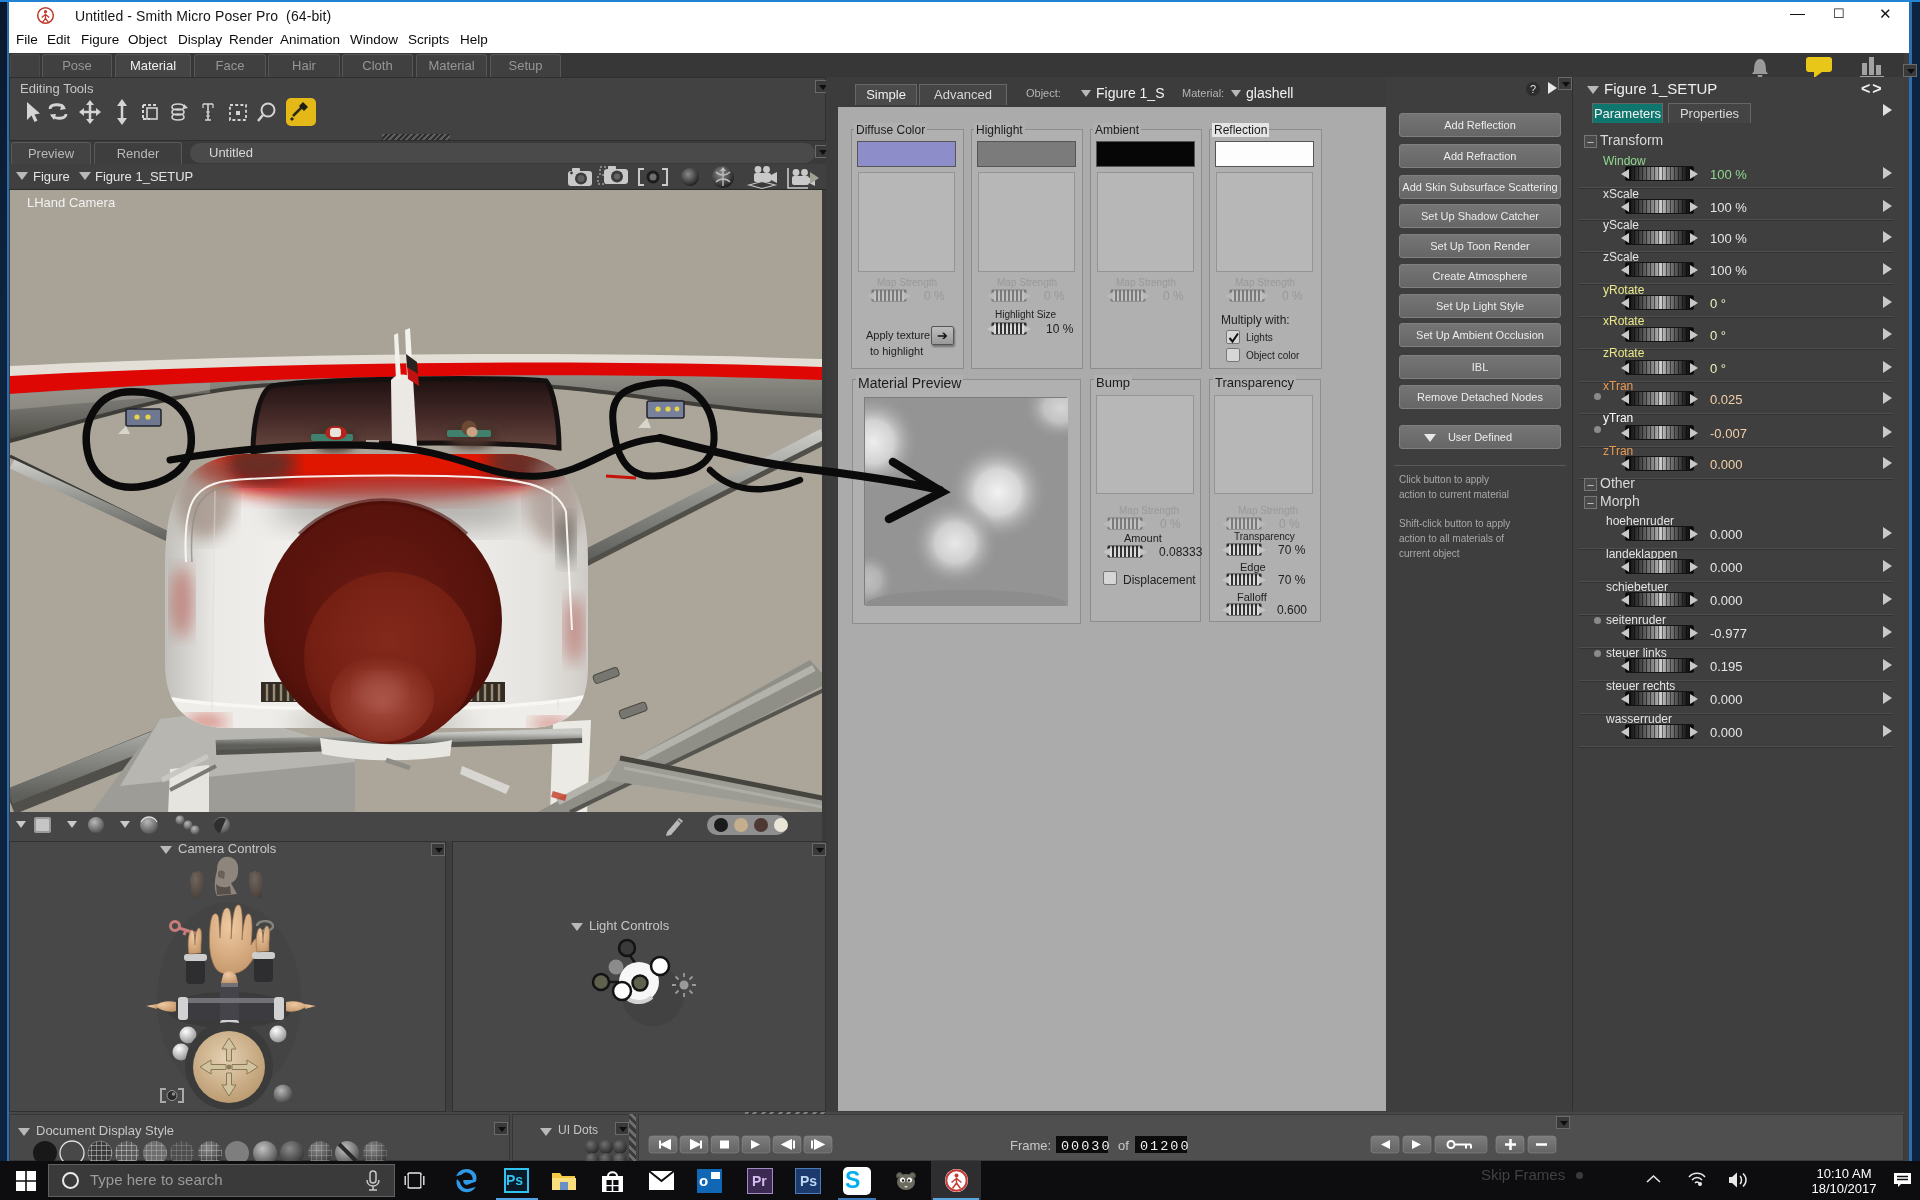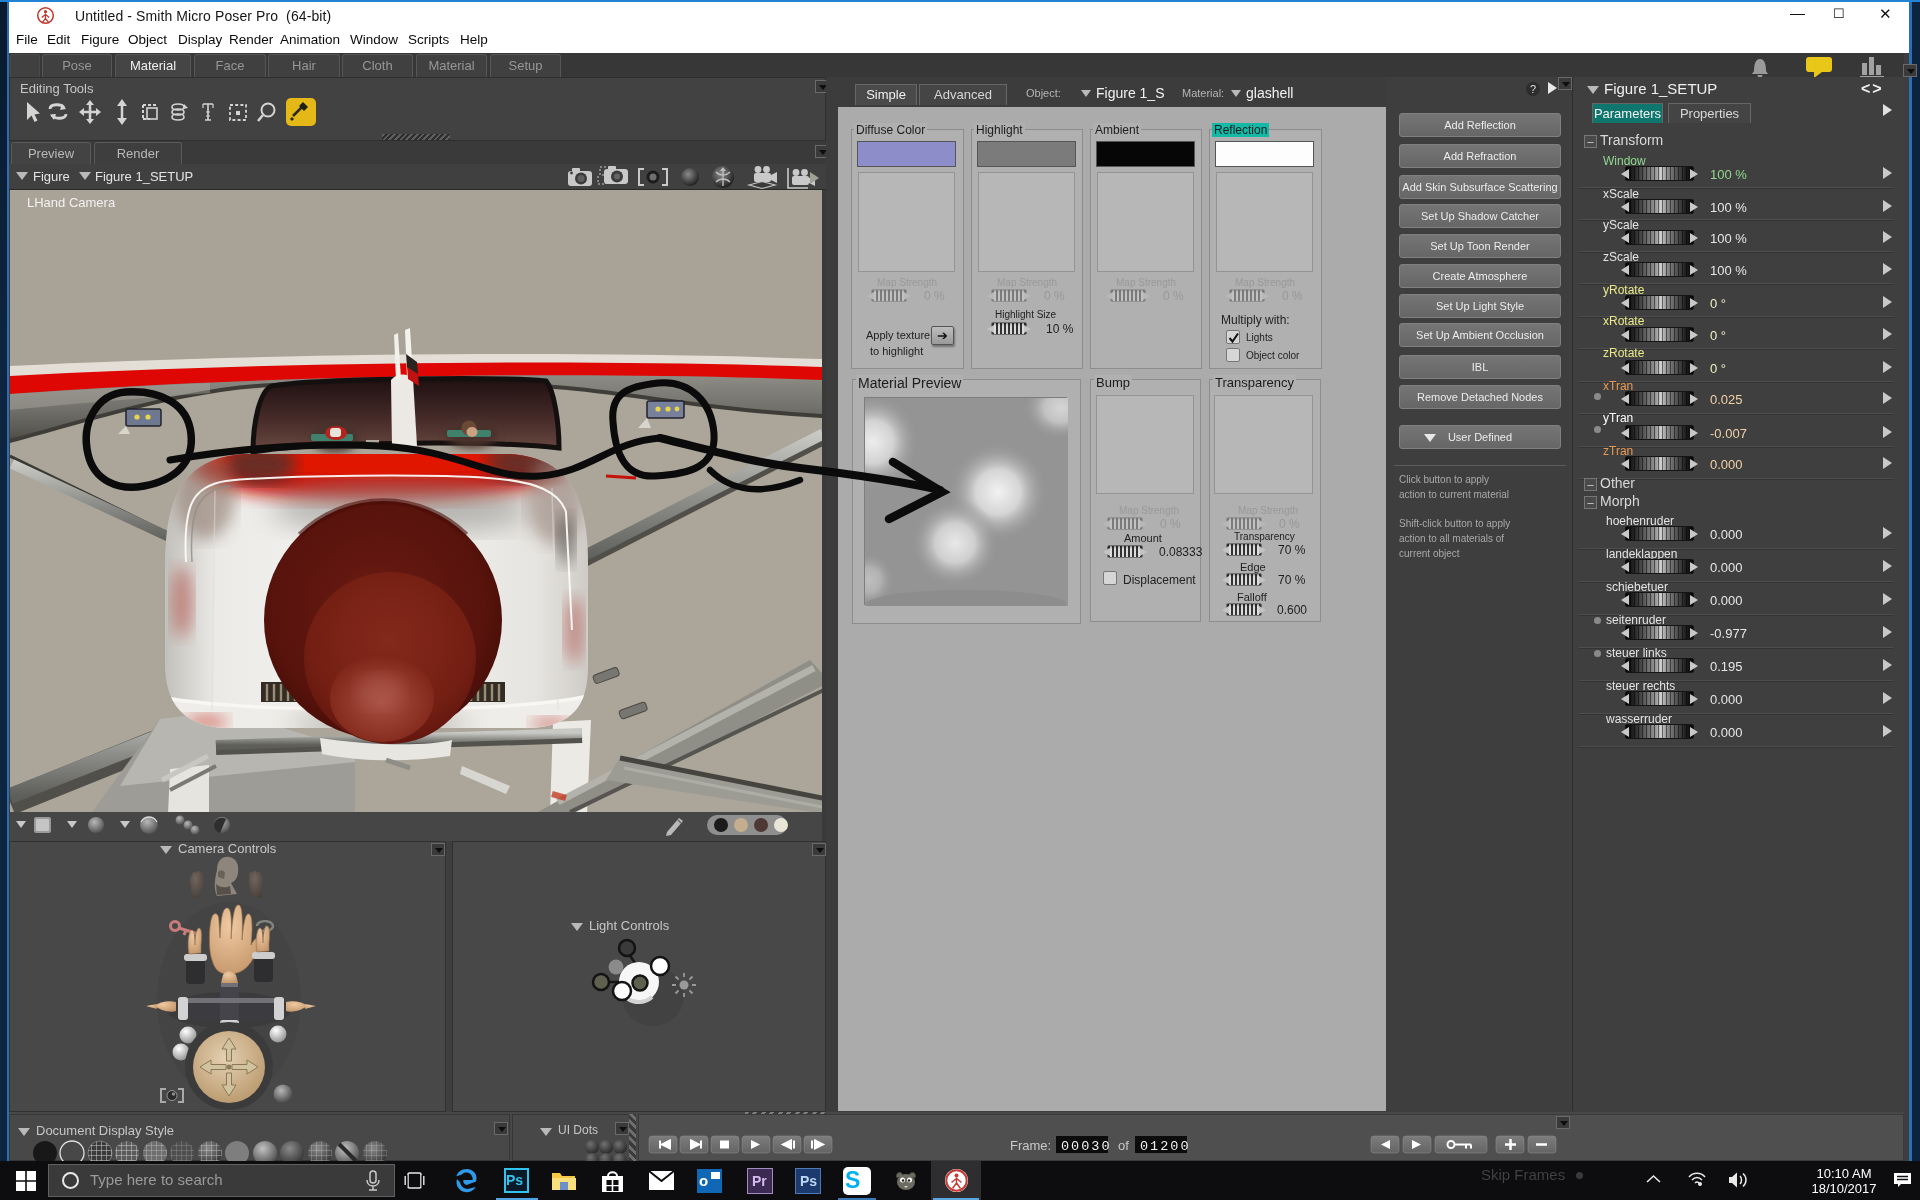--- a/index.html
+++ b/index.html
@@ -146,20 +146,21 @@
 </svg>
 <div class="boxarr" style="left:815px;top:80px"></div>
 <div class="abs" style="left:382px;top:134px;width:68px;height:6px;background:repeating-linear-gradient(-45deg,#2e2e2e 0 2px,#5e5e5e 2px 4px)"></div>
 <div class="abs" style="left:824px;top:556px;width:7px;height:56px;background:repeating-linear-gradient(45deg,#2e2e2e 0 2px,#6a6a6a 2px 4px)"></div>
 <div class="abs" style="left:1390px;top:580px;width:3px;height:3px;border-radius:50%;background:#9a9a9a"></div>
 <div class="abs" style="left:1390px;top:587px;width:3px;height:3px;border-radius:50%;background:#9a9a9a"></div>
 <div class="abs" style="left:1390px;top:594px;width:3px;height:3px;border-radius:50%;background:#9a9a9a"></div>
 <div class="abs" id="prevrow">
   <div class="ptab" style="left:2px;width:80px">Preview</div>
   <div class="ptab" style="left:85px;width:88px;background:#3e3e3e">Render</div>
+  <div id="untbar">Untitled</div>
 </div>
 <div class="boxarr" style="left:815px;top:145px"></div>
 <div class="abs" id="figrow"></div>
 <div class="tri-d" style="left:16px;top:172px"></div>
 <div class="abs" style="left:33px;top:169px;font-size:13px;color:#e3e3e3">Figure</div>
 <div class="tri-d" style="left:79px;top:172px"></div>
 <div class="abs" style="left:95px;top:169px;font-size:13px;color:#e3e3e3">Figure 1_SETUP</div>
 <svg class="abs" id="camicons" style="left:560px;top:164px" width="262" height="26" viewBox="0 0 262 26">
   <g fill="#c9c9c9">
     <rect x="8" y="7" width="24" height="15" rx="3"></rect>
@@ -695,21 +696,21 @@
 
   <div class="grp" style="left:1090px;top:129px;width:112px;height:240px"></div>
   <div class="glabel" style="left:1093px;top:123px;background:#b0b0b0;padding:0 2px">Ambient</div>
   <div class="swatch" style="left:1096px;top:141px;width:99px;background:#060606"></div>
   <div class="tbox" style="left:1097px;top:172px;width:97px;height:100px"></div>
   <div class="dlab" style="left:1116px;top:277px">Map Strength</div>
   <div class="ldial ldis" style="left:1110px;top:289px"></div>
   <div class="vdis" style="left:1163px;top:289px">0 %</div>
 
   <div class="grp" style="left:1209px;top:129px;width:113px;height:240px"></div>
-  <div class="glabel" style="left:1212px;top:123px;background:#14b8a6;padding:0 2px">Reflection</div>
+  <div class="glabel" style="left:1212px;top:123px;background:#e5e5e5;padding:0 2px">Reflection</div>
   <div class="swatch" style="left:1215px;top:141px;width:99px;background:#fdfdfd"></div>
   <div class="tbox" style="left:1216px;top:172px;width:97px;height:100px"></div>
   <div class="dlab" style="left:1235px;top:277px">Map Strength</div>
   <div class="ldial ldis" style="left:1229px;top:289px"></div>
   <div class="vdis" style="left:1282px;top:289px">0 %</div>
   <div class="dlabk" style="left:1221px;top:313px;font-size:12px">Multiply with:</div>
   <div class="cb" style="left:1226px;top:330px"><svg width="14" height="14" viewBox="0 0 14 14">
         <path d="M2.5 7 L5.5 10.5 L11 2.5" stroke="#111" stroke-width="2" fill="none"></path>
       </svg></div>
   <div class="dlabk" style="left:1246px;top:332px">Lights</div>

